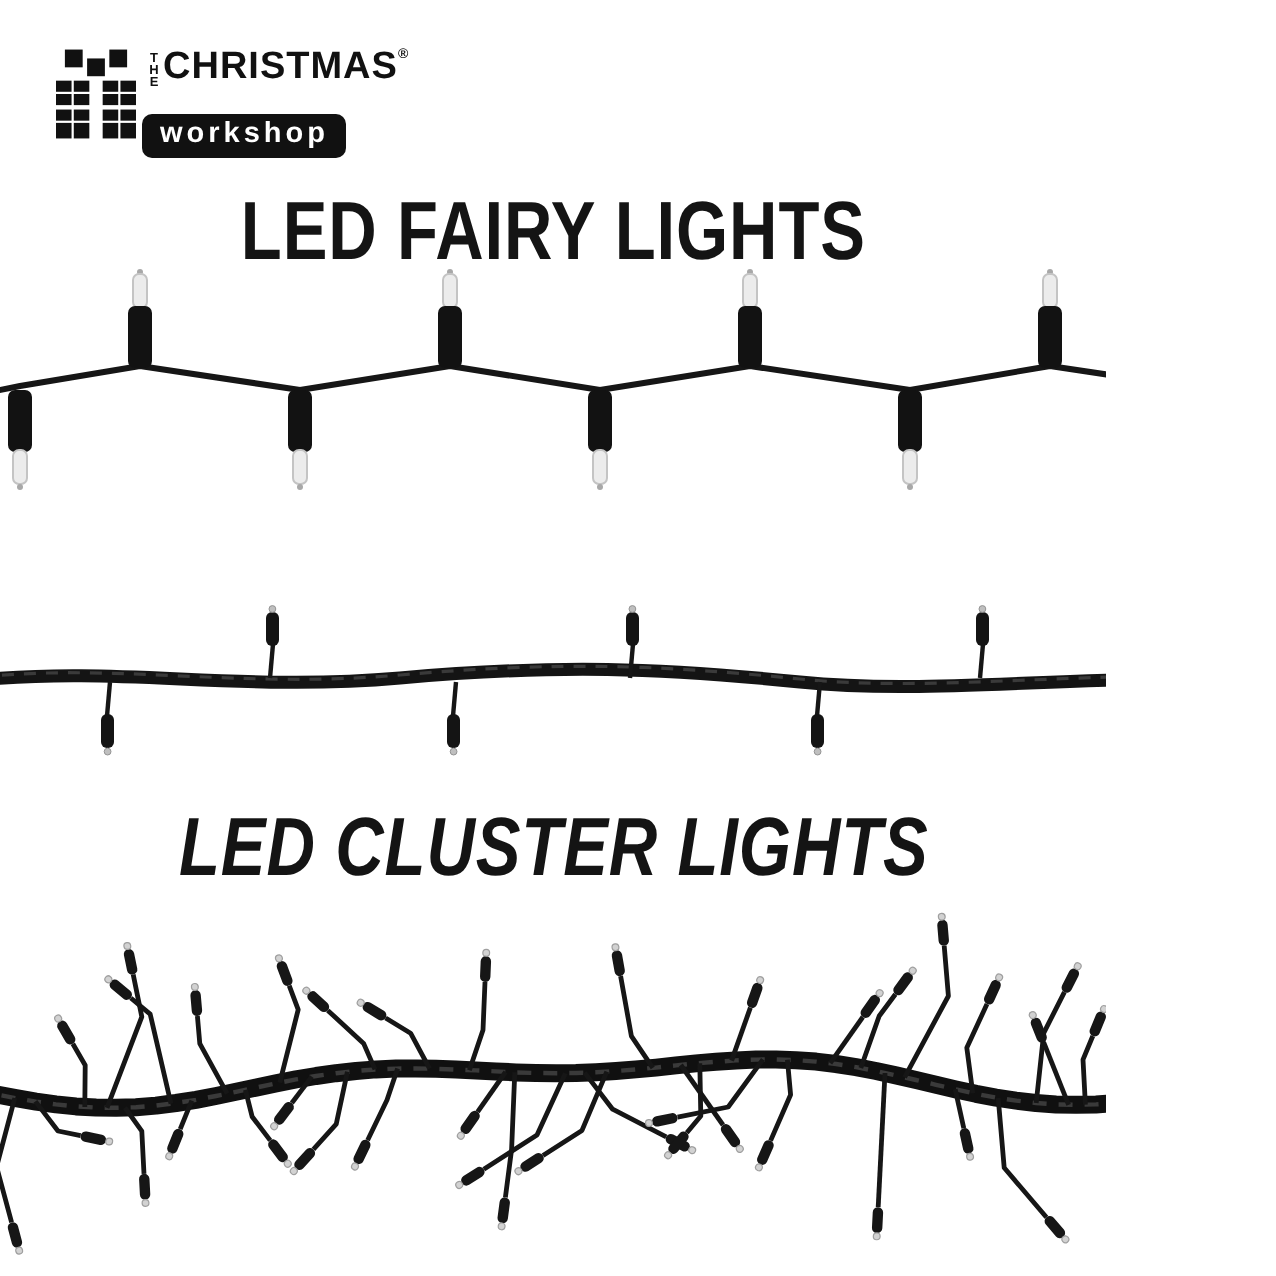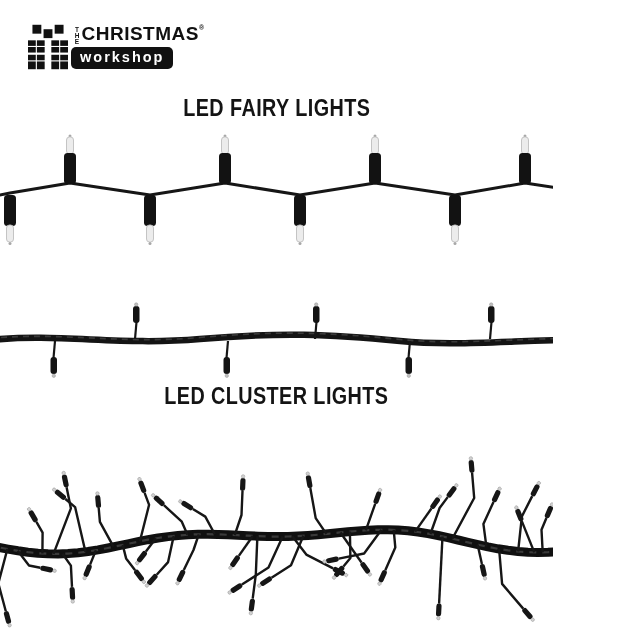--- a/index.html
+++ b/index.html
@@ -9,27 +9,27 @@
   
   .logo{position:absolute;top:24px;left:28px;display:flex;align-items:flex-start;gap:5px;}
   .gift-svg{width:40px;height:46px;display:block;}
   .logo-text{display:flex;flex-direction:column;}
   .logo-row1{display:flex;align-items:flex-start;}
   .logo-the{writing-mode:vertical-rl;text-orientation:upright;font-size:6.5px;font-weight:700;
             letter-spacing:-1px;line-height:1;margin:2px 2px 0 0;color:#111;}
   .logo-christmas{font-size:19px;font-weight:700;letter-spacing:.5px;color:#111;line-height:1;}
   .logo-reg{font-size:7px;font-weight:700;margin-top:0;color:#111;}
   .logo-pill{background:#111;color:#fff;border-radius:5px;padding:3px 9px 4px;font-size:14.5px;
-             font-weight:700;letter-spacing:2px;margin-top:3px;margin-left:-2px;width:max-content;line-height:1;}
+             font-weight:700;letter-spacing:2px;margin-top:13px;margin-left:-2px;width:max-content;line-height:1;}
 
   
-  .section-title{position:absolute;left:0;right:0;text-align:center;font-size:23px;font-weight:700;
+  .section-title{position:absolute;left:0;right:0;text-align:center;font-size:39px;font-weight:700;
                  letter-spacing:.5px;color:#141414;white-space:nowrap;}
   .section-title span{display:inline-block;transform:scale(.86,1.06);transform-origin:center;}
-  .t1{top:95px;} .t2{top:253px;} .t3{top:383px;}
+  .t1{top:95px;} .t2{top:253px;} .t3{top:403px;font-style:italic;}
 
   
   .lights{position:absolute;left:0;display:block;}
   .fairy{top:133px;}
   .string{top:300px;}
   .cluster{top:443px;}
 </style>
 </head>
 <body>
 

